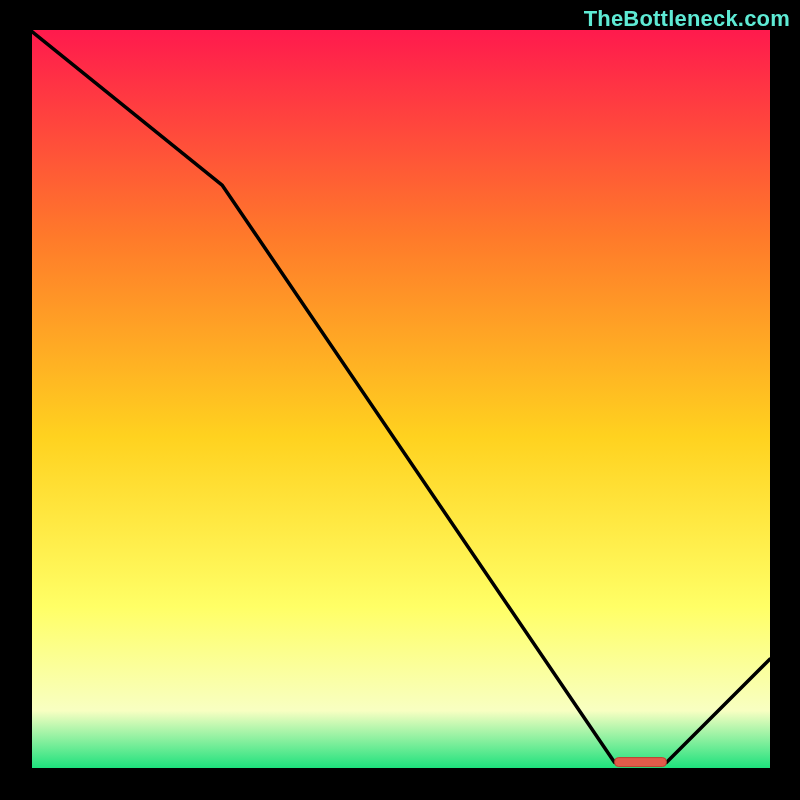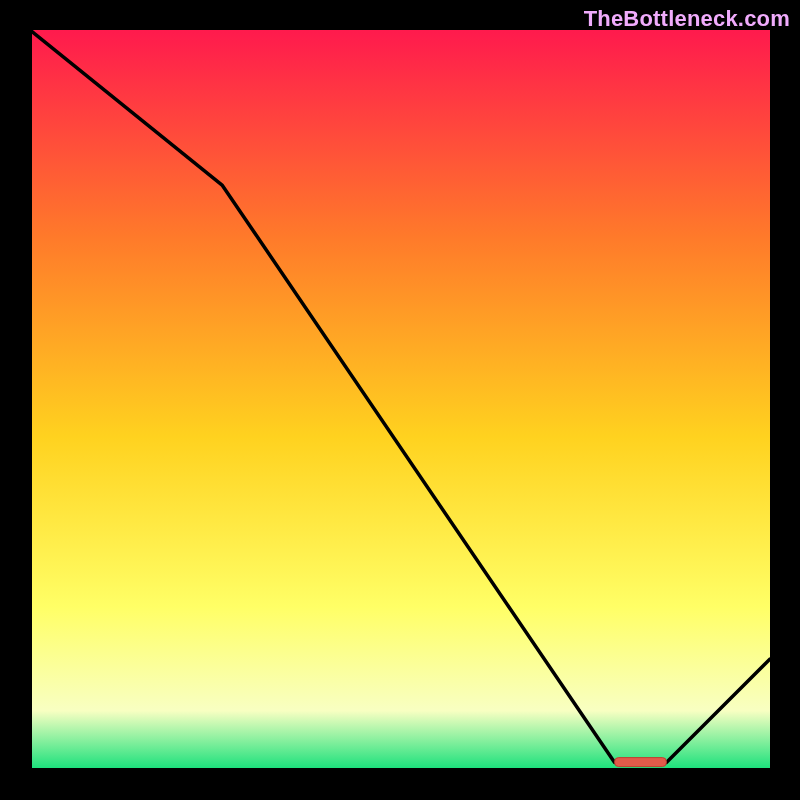--- a/index.html
+++ b/index.html
@@ -14,21 +14,21 @@
   .stage {
     position: relative;
     width: 800px;
     height: 800px;
     background: #000;
   }
   .watermark {
     position: absolute;
     top: 6px;
     right: 10px;
-    color: #f0abfc;
+    color: #5eead4;
     font-size: 22px;
     font-weight: 600;
     letter-spacing: 0.2px;
     user-select: none;
   }
   .plot {
     position: absolute;
     left: 30px;
     top: 30px;
     width: 740px;

